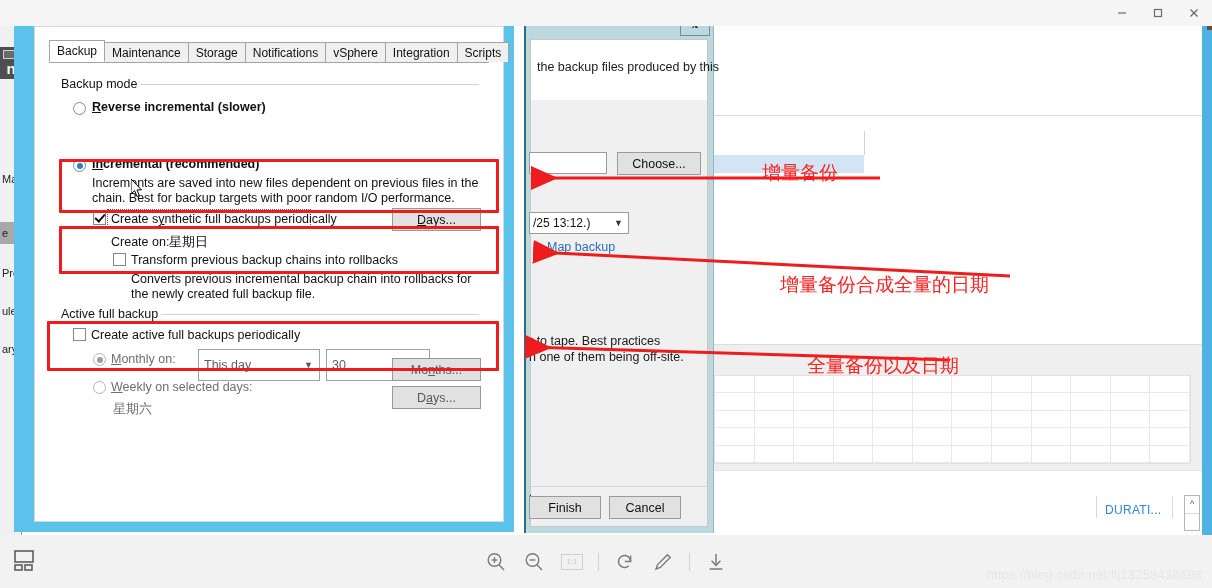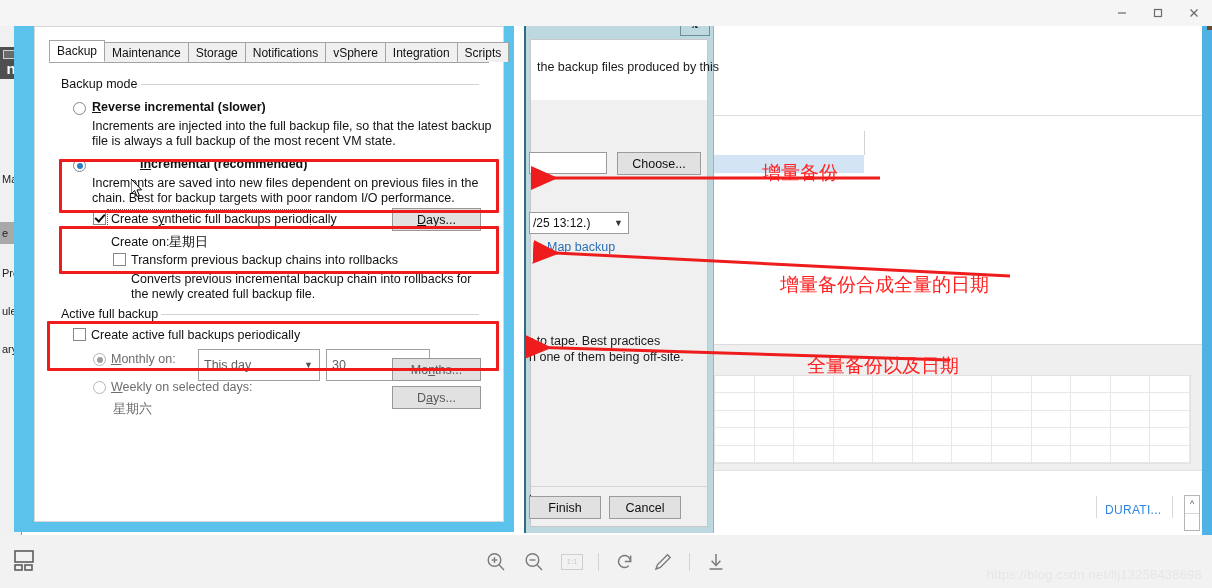--- a/index.html
+++ b/index.html
@@ -502,27 +502,23 @@
             <div class="tab">Scripts</div>
           </div>
 
           <div class="grp-label" style="left:26px; top:50px;">Backup mode</div>
           <div class="grp-line" style="left:106px; top:57px; width:338px;"></div>
 
           <div class="radio" style="left:38px; top:75px;"></div>
           <div class="opt-title" style="left:57px; top:73px;">
             <u>R</u><span></span>everse incremental (slower)
           </div>
-          <div class="opt-desc" style="left:57px; top:92px; width:400px;">
-            <span>Increments are injected into the full backup file, so that the latest backup</span><br>
-            <span>file is always a full backup of the most recent VM state.</span>
-          </div>
 
           <div class="radio on" style="left:38px; top:132px;"></div>
-          <div class="opt-title" style="left:57px; top:130px;margin-left:48px;">
+          <div class="opt-title" style="left:57px; top:130px;">
             <u>In</u>cremental (recommended)
           </div>
           <div class="opt-desc" style="left:57px; top:149px; width:410px;">
             <span>Increments are saved into new files dependent on previous files in the</span><br>
             <span>chain. Best for backup targets with poor random I/O performance.</span>
           </div>
 
           <div class="cbox on" style="left:58px; top:185px;"></div>
           <div class="focus-dots" style="left:72px; top:182px; width:204px; height:18px;"></div>
           <div class="plain" style="left:76px; top:185px;">

